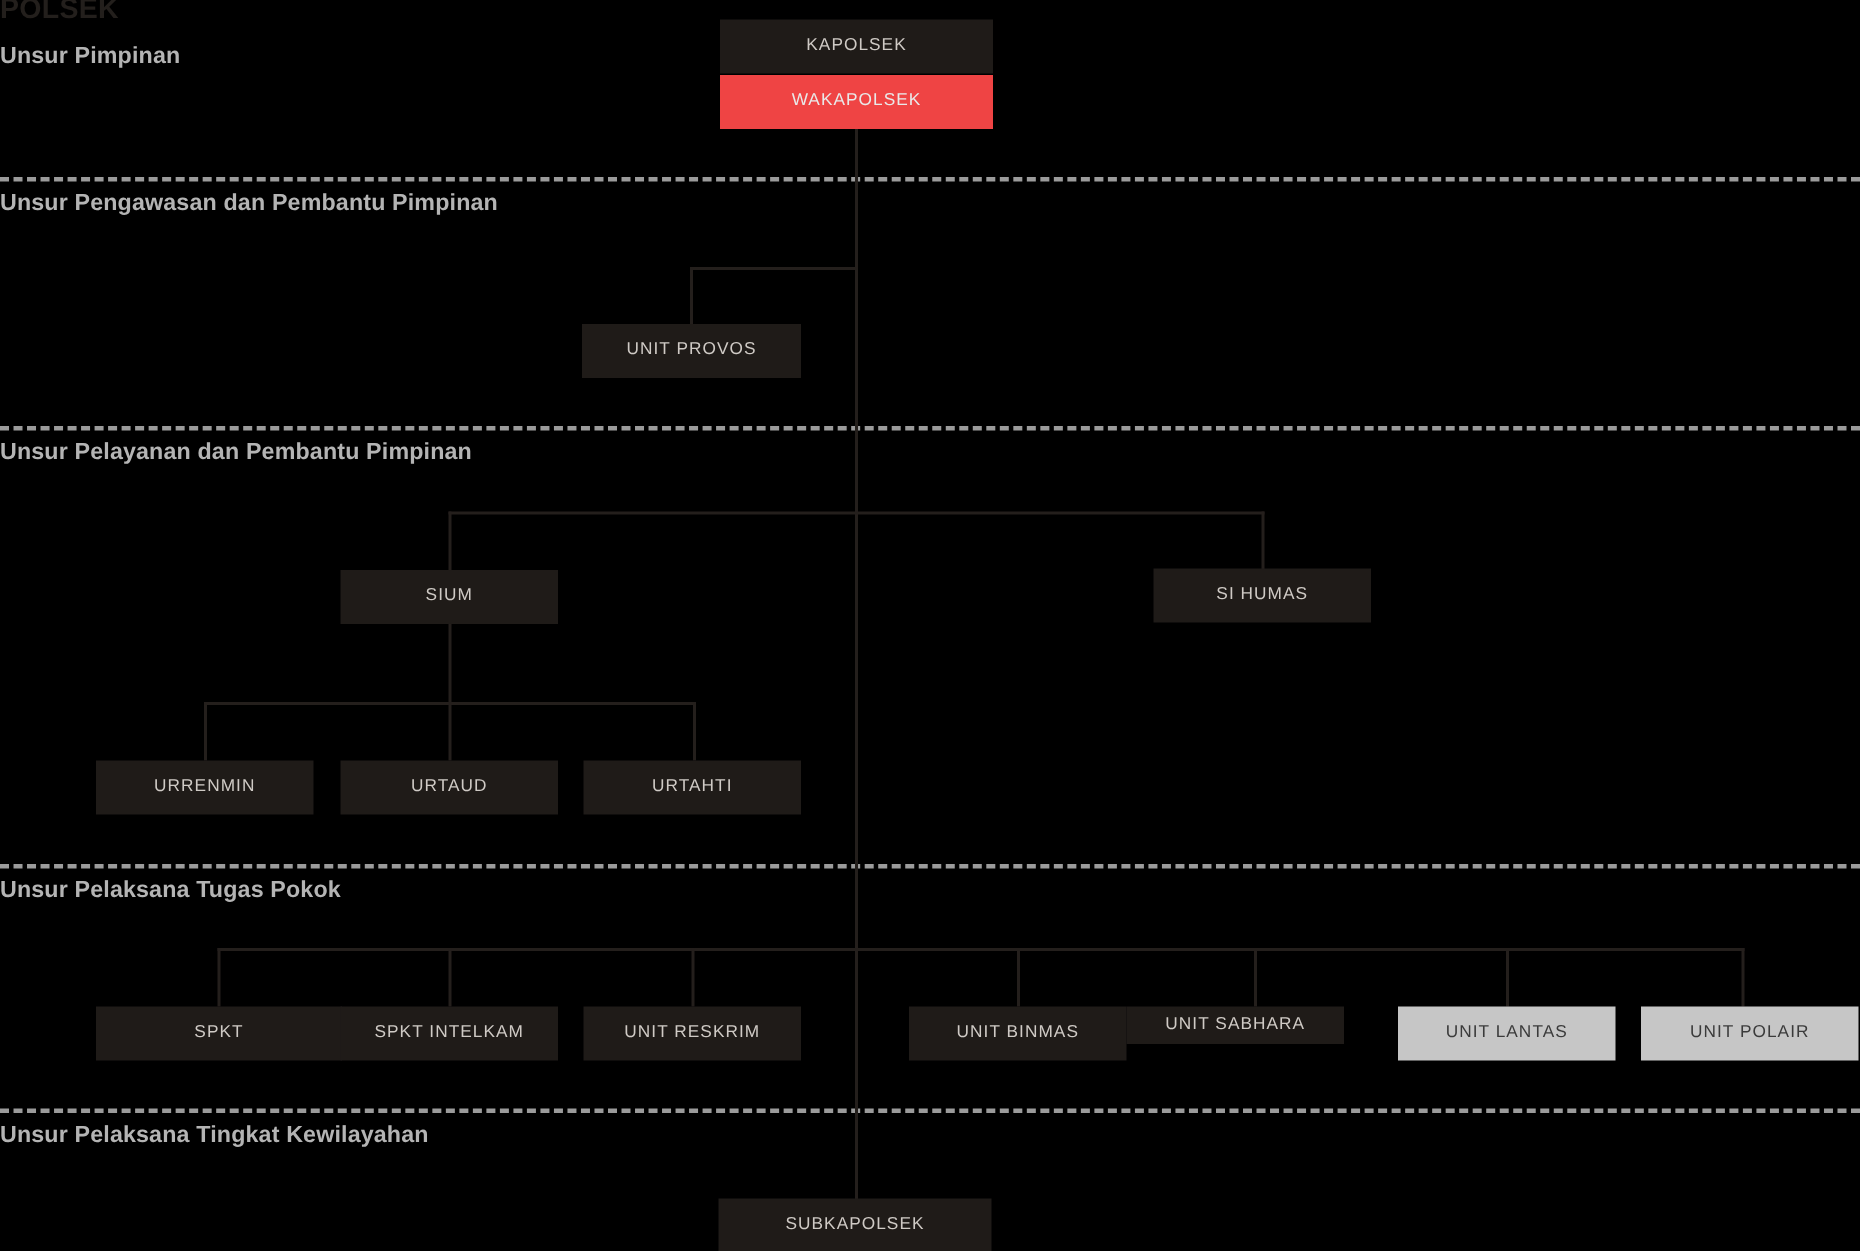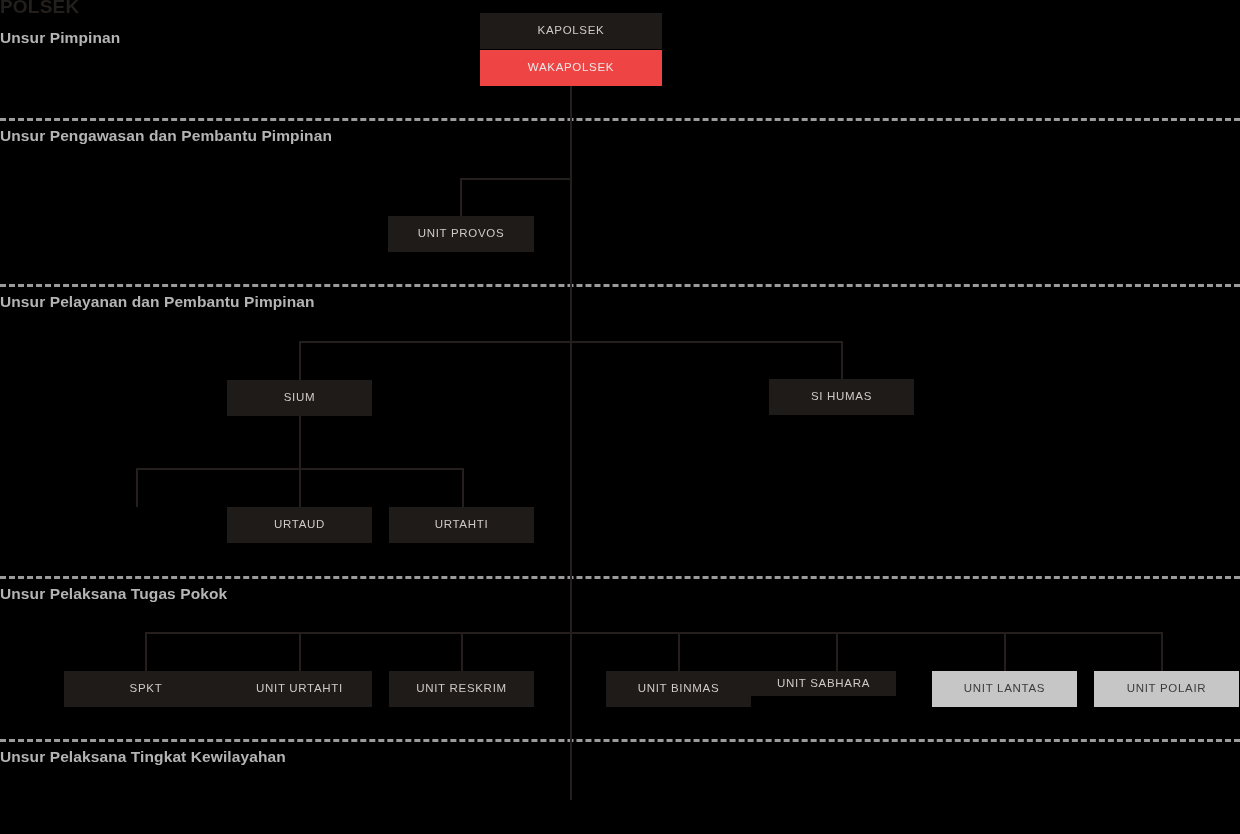--- a/index.html
+++ b/index.html
@@ -135,25 +135,27 @@
   <div class="line-v" style="left:1161px; top:632px; height:39px;"></div>
 
   <div class="node dark" style="left:480px; top:13px; width:182px; height:36px;">KAPOLSEK</div>
   <div class="node mid" style="left:480px; top:50px; width:182px; height:36px;">WAKAPOLSEK</div>
 
   <div class="node dark" style="left:388px; top:216px; width:146px; height:36px;">UNIT PROVOS</div>
 
   <div class="node dark" style="left:227px; top:380px; width:145px; height:36px;">SIUM</div>
   <div class="node dark" style="left:769px; top:379px; width:145px; height:36px;">SI HUMAS</div>
 
+  <div class="node dark" style="left:64px; top:507px; width:145px; height:36px;">URRENMIN</div>
   <div class="node dark" style="left:227px; top:507px; width:145px; height:36px;">URTAUD</div>
   <div class="node dark" style="left:389px; top:507px; width:145px; height:36px;">URTAHTI</div>
 
   <div class="node dark" style="left:64px; top:671px; width:164px; height:36px;">SPKT</div>
-  <div class="node dark" style="left:227px; top:671px; width:145px; height:36px;">UNIT URTAHTI</div>
+  <div class="node dark" style="left:227px; top:671px; width:145px; height:36px;">SPKT INTELKAM</div>
   <div class="node dark" style="left:606px; top:671px; width:145px; height:36px;">UNIT BINMAS</div>
   <div class="node dark" style="left:389px; top:671px; width:145px; height:36px;">UNIT RESKRIM</div>
   <div class="node dark" style="left:751px; top:671px; width:145px; height:25px;">UNIT SABHARA</div>
   <div class="node light" style="left:932px; top:671px; width:145px; height:36px;">UNIT LANTAS</div>
   <div class="node light" style="left:1094px; top:671px; width:145px; height:36px;">UNIT POLAIR</div>
 
+  <div class="node dark" style="left:479px; top:799px; width:182px; height:36px;">SUBKAPOLSEK</div>
 
 </div>
 
 </body></html>

